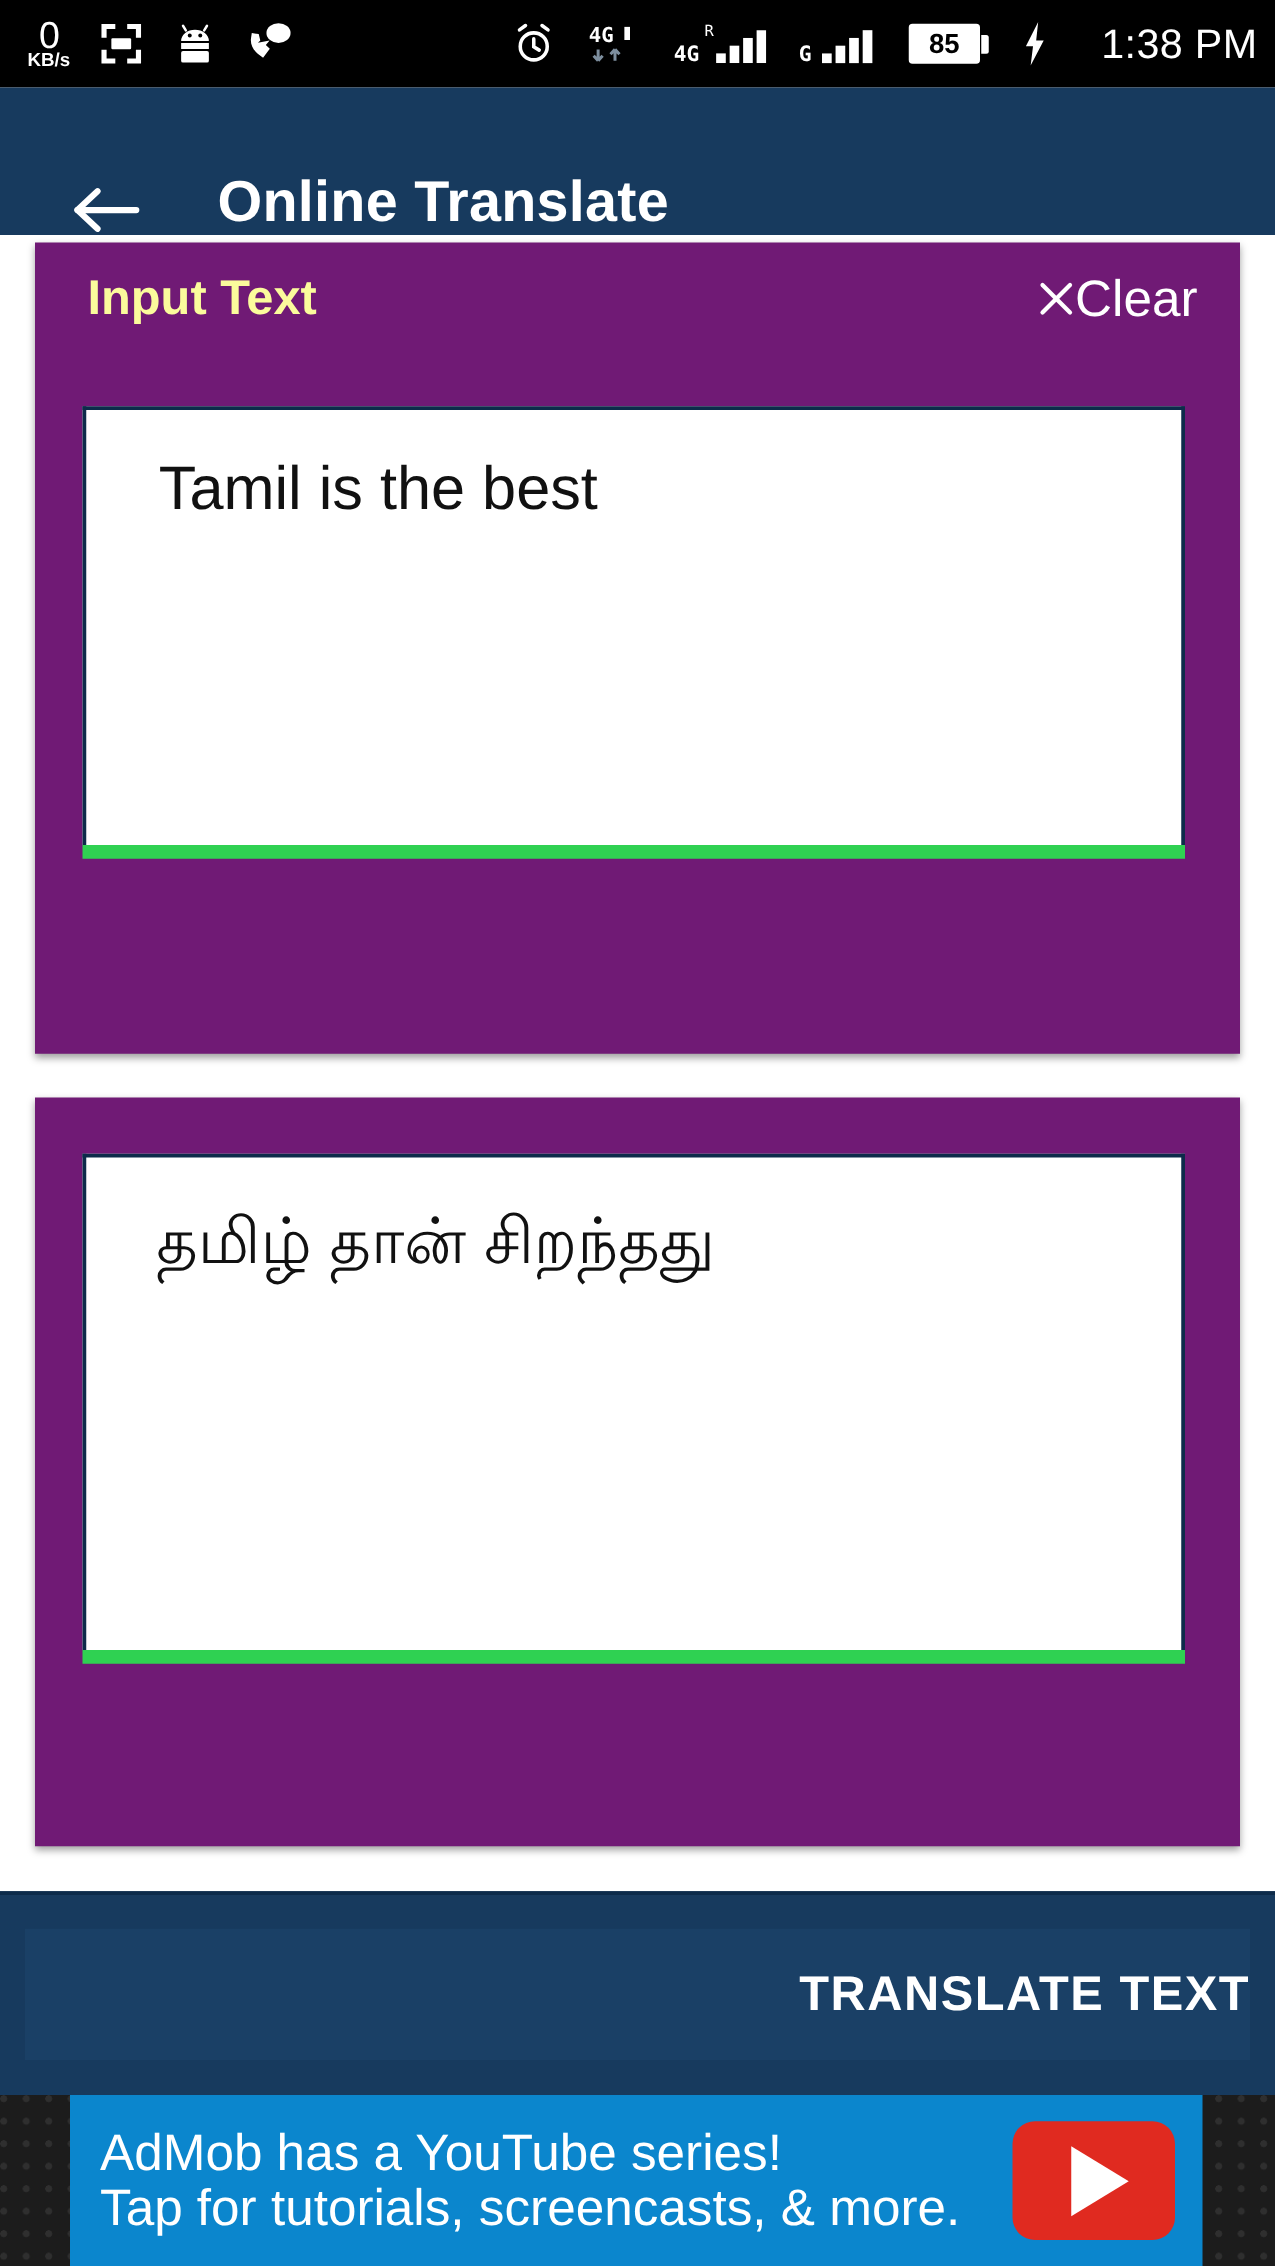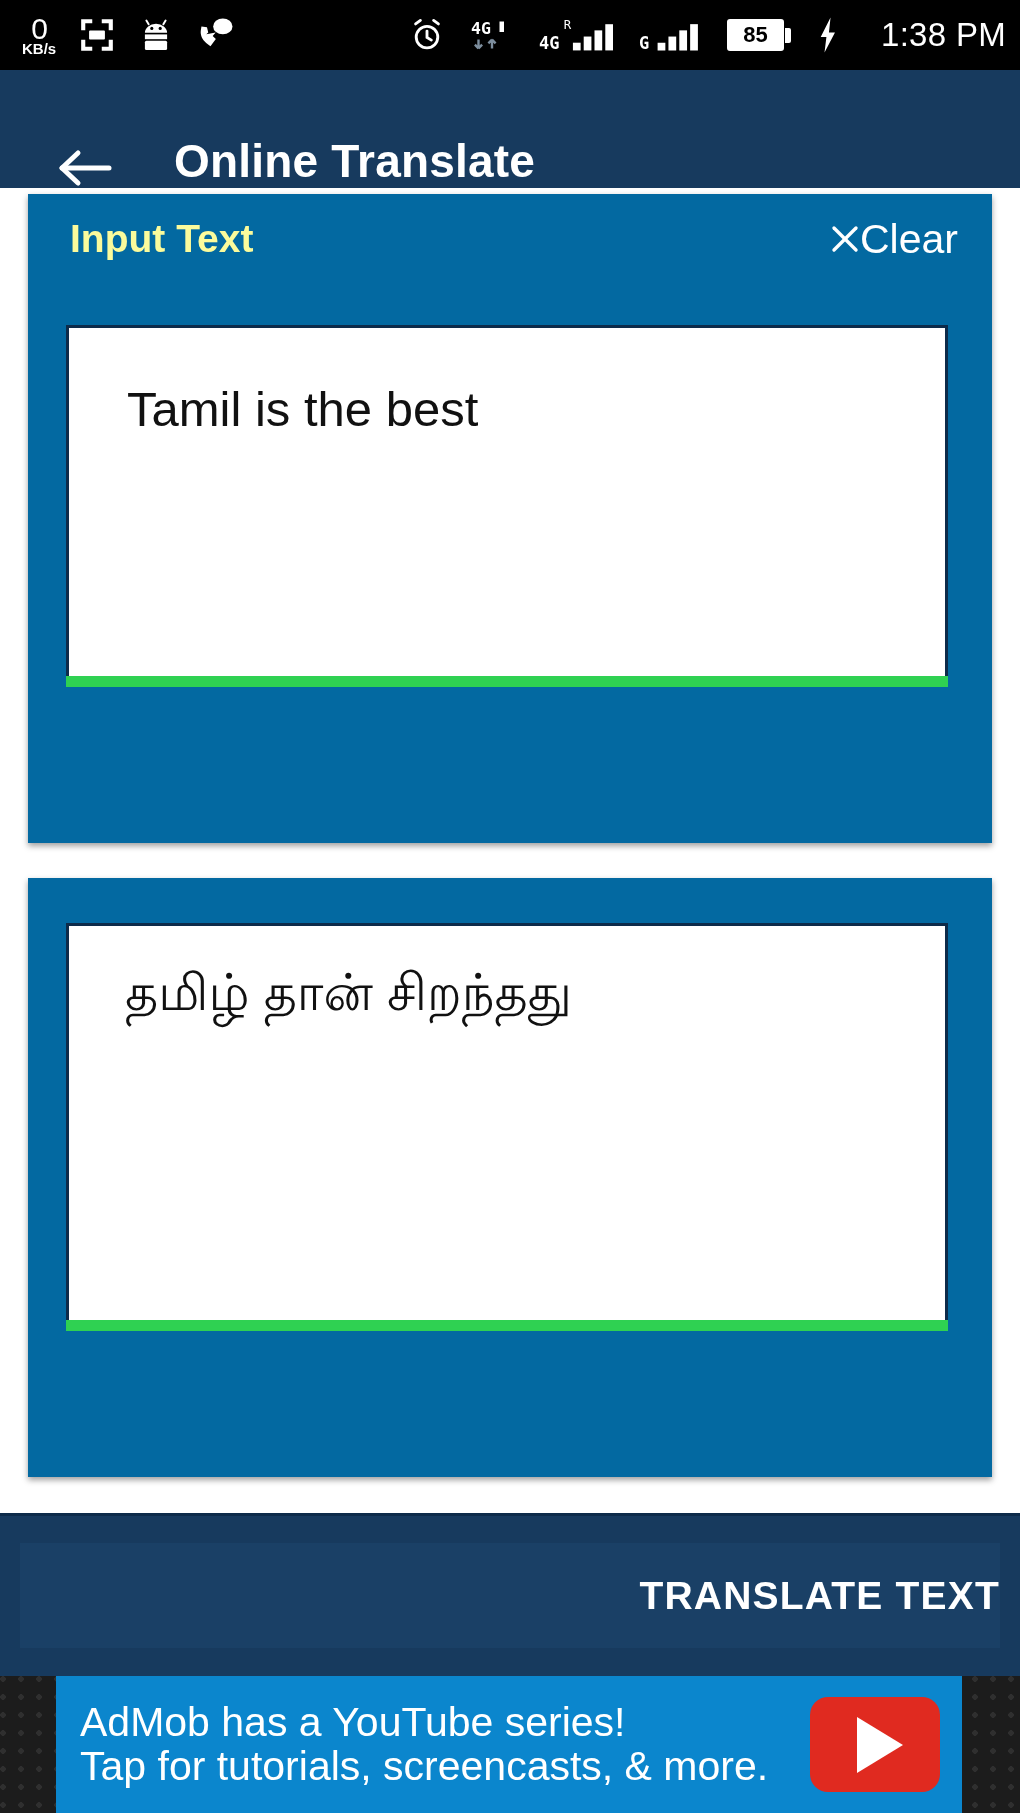--- a/index.html
+++ b/index.html
@@ -83,21 +83,21 @@
     font-size: 46px;
     font-weight: bold;
     margin-left: 62px;
     letter-spacing: 0.2px;
     white-space: nowrap;
   }
 
   
   .card {
     position: absolute;
-    background: #0369a1;
+    background: #701a75;
     box-shadow: 0 3px 6px rgba(0,0,0,0.38);
   }
   #input-card  { left: 28px; top: 194px;  width: 964px; height: 649px; }
   #output-card { left: 28px; top: 878px;  width: 964px; height: 599px; }
 
   .card-header {
     position: absolute;
     top: 0; left: 0; right: 0;
     height: 90px;
     display: flex;
@@ -129,21 +129,21 @@
     background: #ffffff;
     border: 3px solid #0d2b4a;
     border-bottom: none;
     overflow: hidden;
   }
   #input-box  { left: 38px; top: 131px; width: 882px; height: 351px; }
   #output-box { left: 38px; top: 45px;  width: 882px; height: 397px; }
 
   .textbox-text {
     display: block;
-    padding: 52px 0 0 58px;
+    padding: 34px 0 0 58px;
     font-size: 49px;
     color: #111111;
     line-height: 1.2;
     white-space: pre-wrap;
     word-break: break-word;
   }
   .textbox-text.tamil { font-size: 51px; padding-top: 36px; padding-left: 56px; }
 
   .underline {
     position: absolute;

